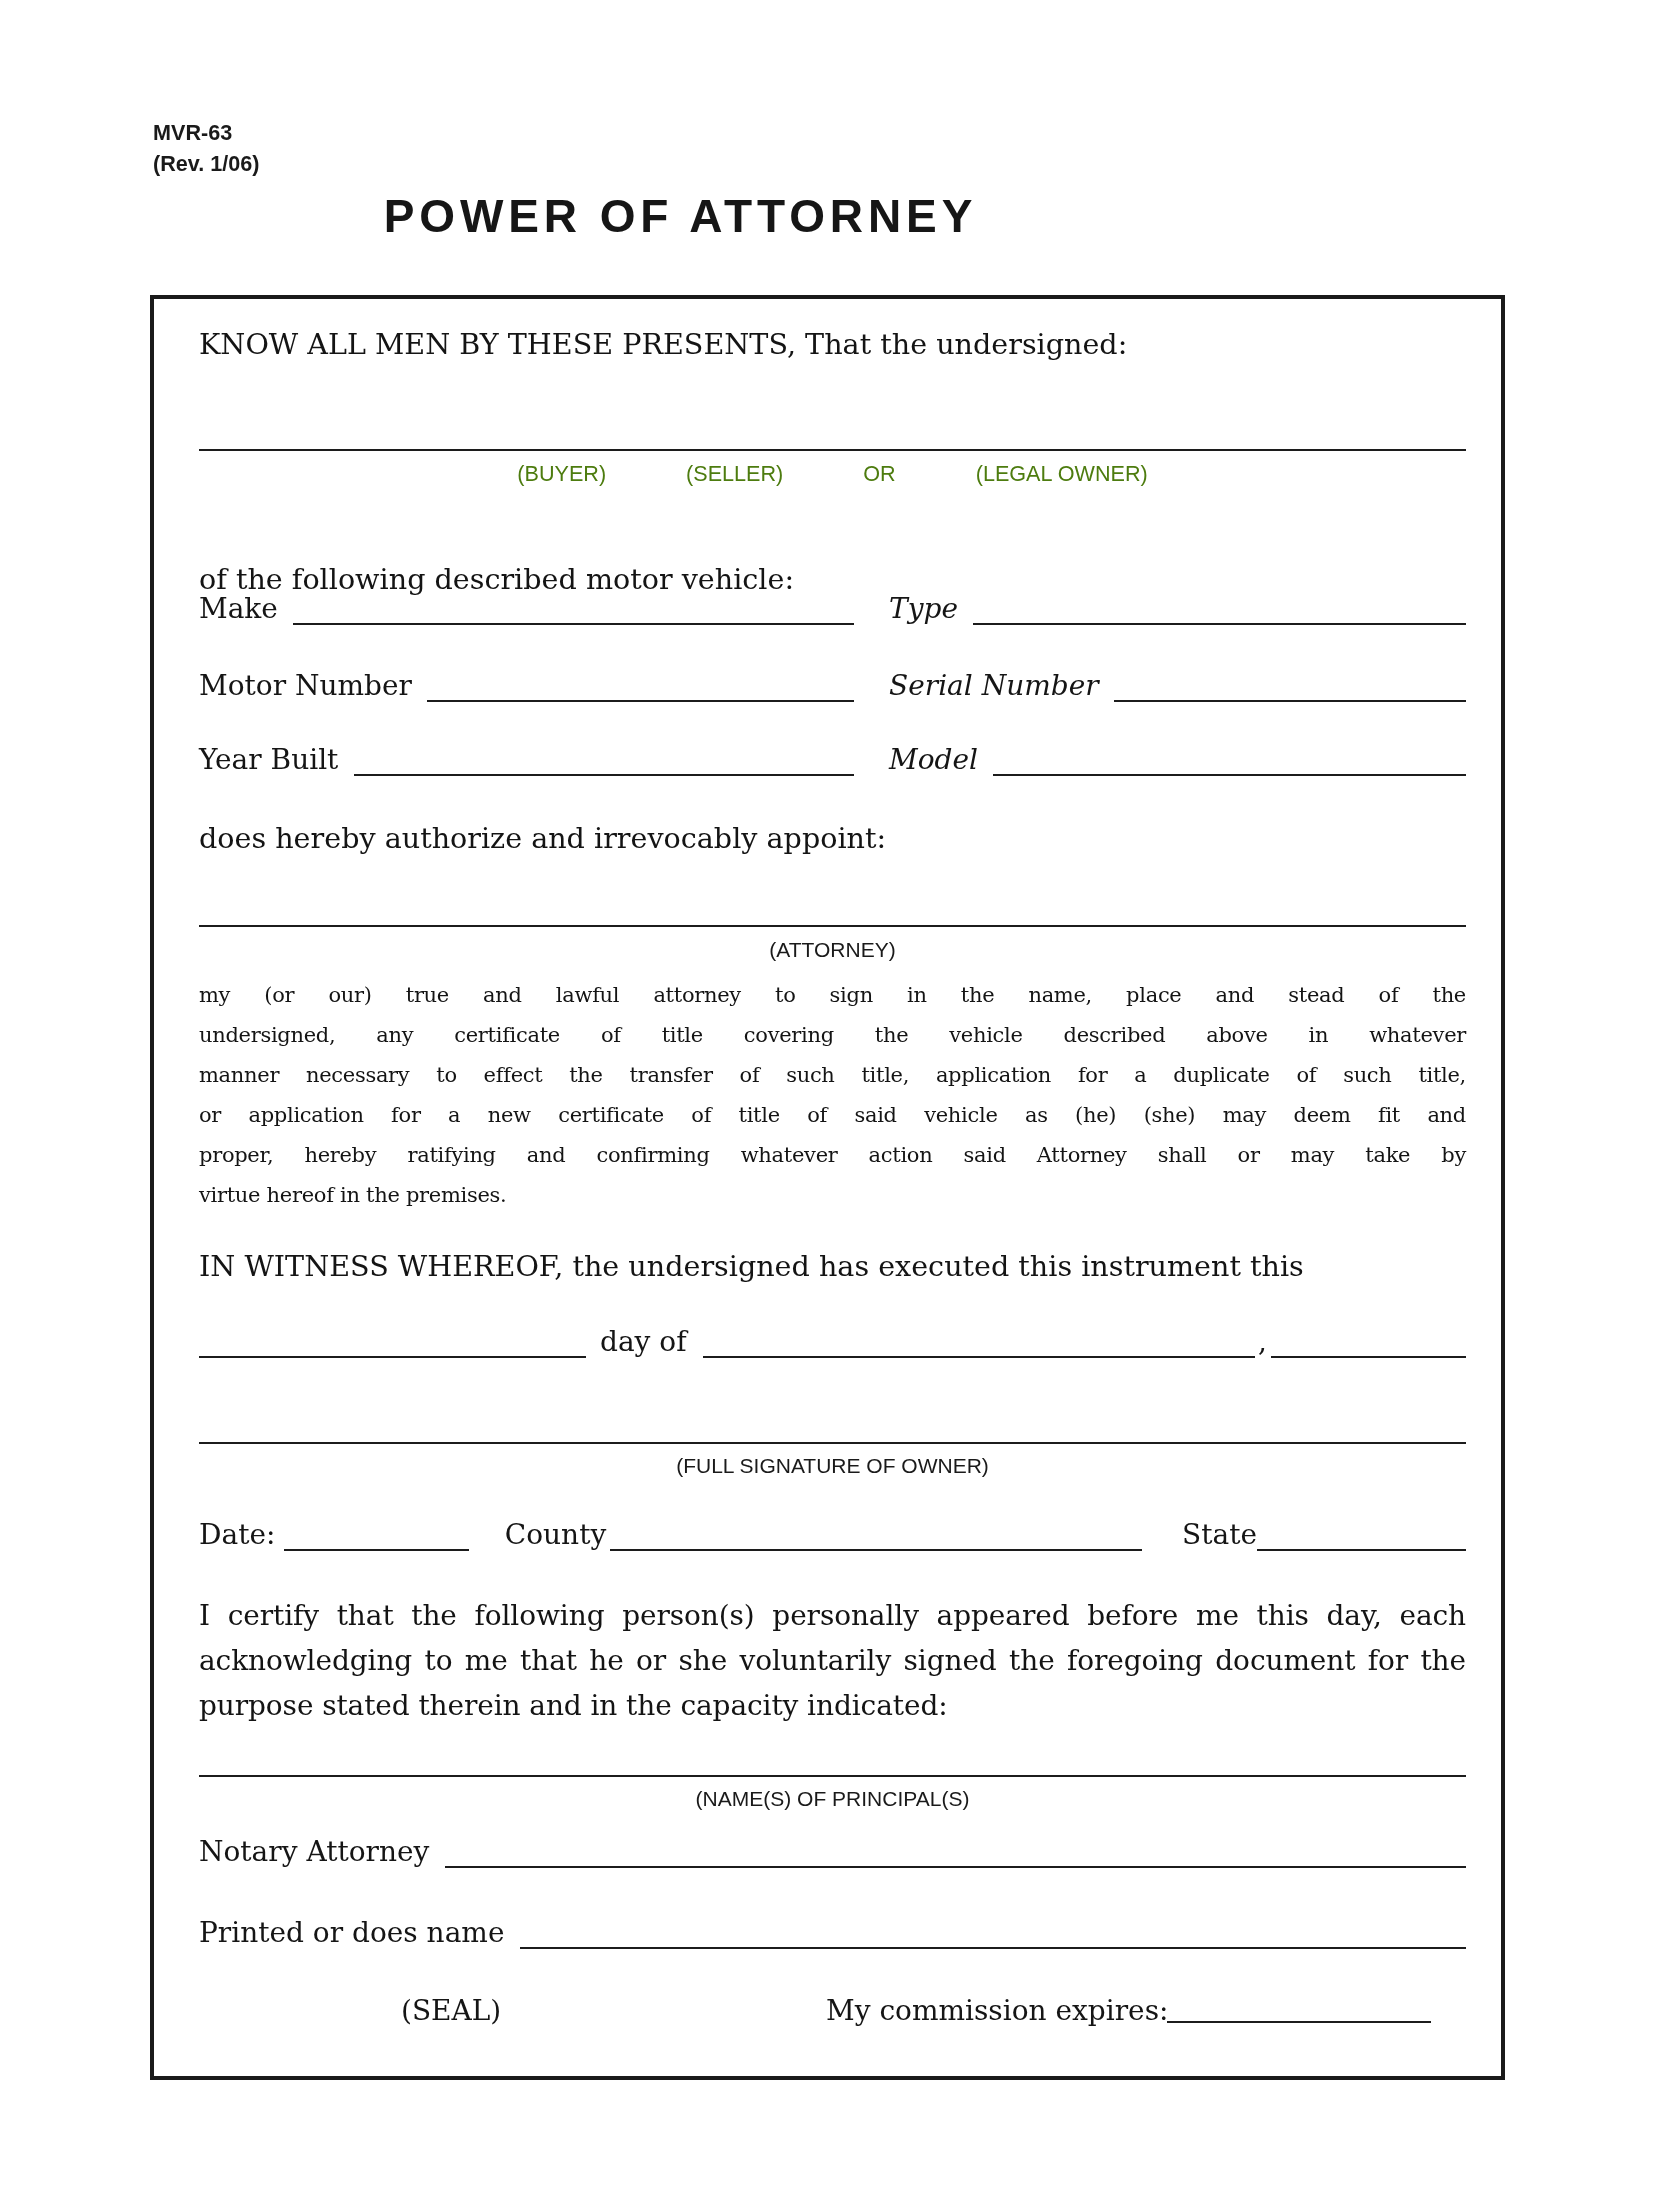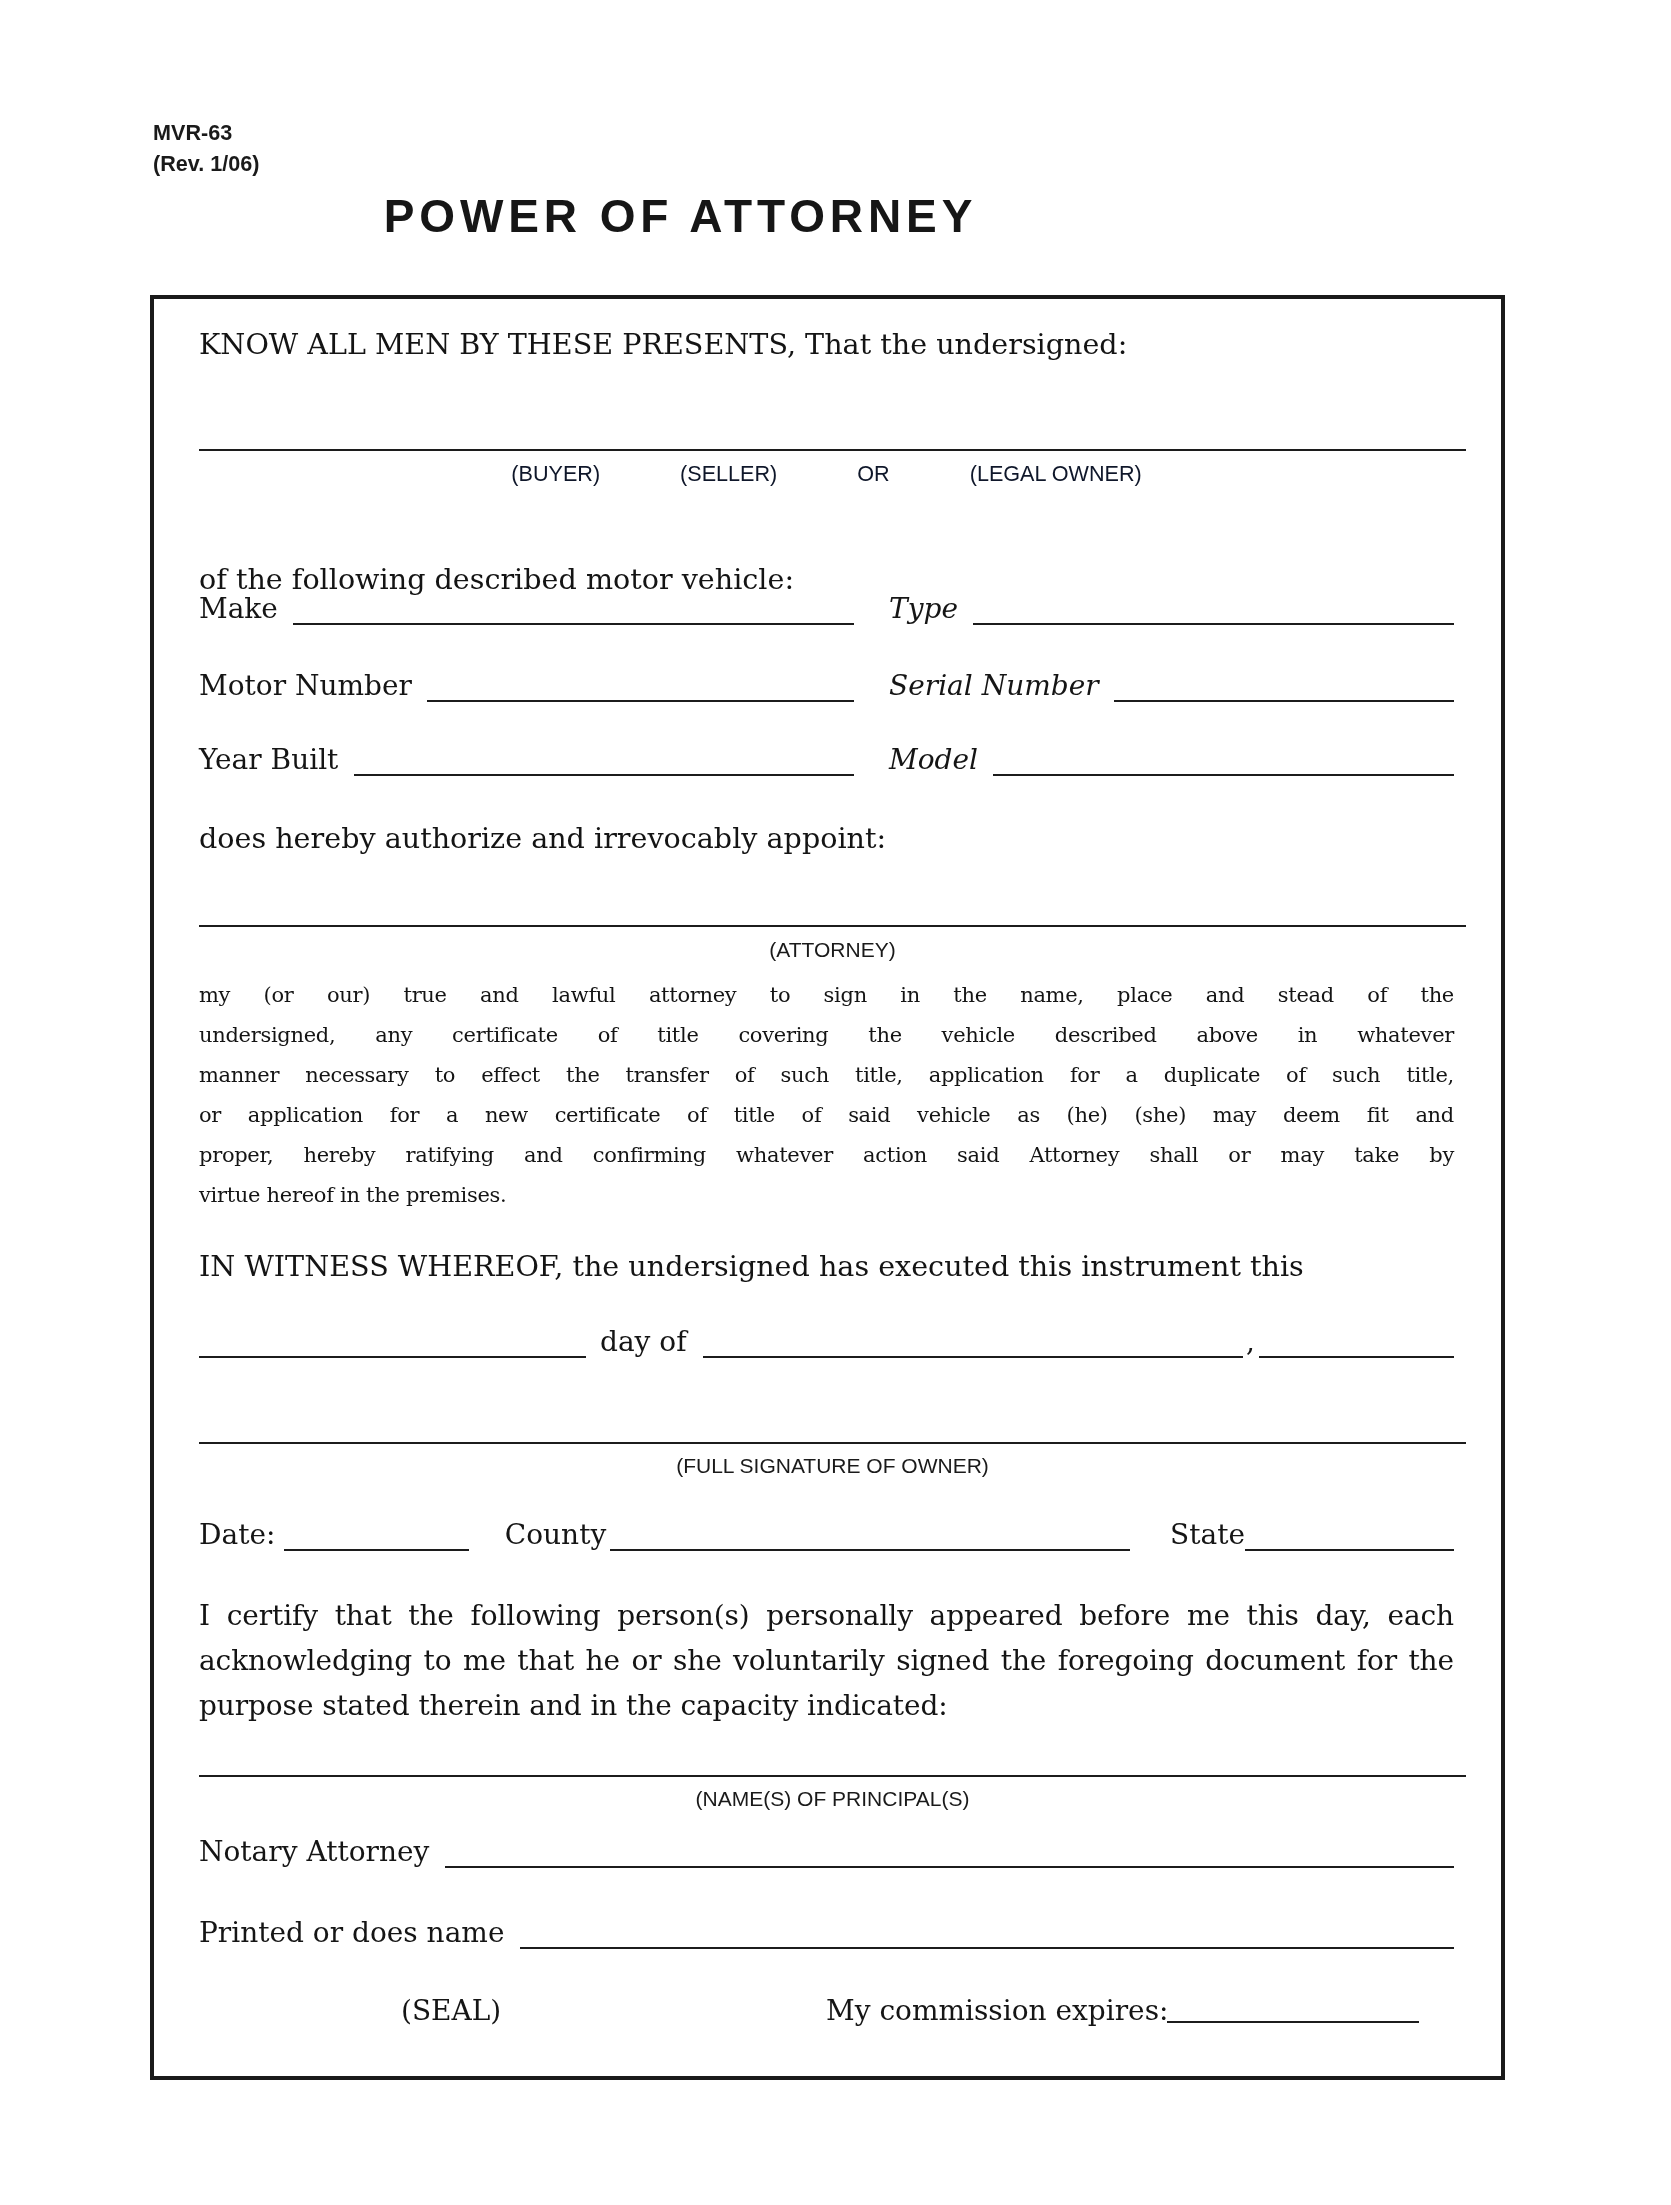--- a/index.html
+++ b/index.html
@@ -24,30 +24,30 @@
     font-family:"Liberation Sans", sans-serif;
     font-weight:bold; font-size:46px; letter-spacing:4.9px; color:#161616;
   }
   
   .form-box{
     position:absolute; left:150px; top:295px;
     width:1355px; height:1785px;
     border:4.2px solid #1a1a1a;
     box-sizing:border-box;
   }
-  .row{ position:absolute; left:45px; right:47px; }
+  .row{ position:absolute; left:45px; right:35px; }
   .serif-line{ font-size:28.6px; line-height:35px; color:#141414; }
   .fullline{ position:absolute; left:45px; right:35px; border-bottom:2.8px solid #1c1c1c; height:0; }
   .sublabel{
     position:absolute; left:45px; right:35px; text-align:center;
     font-family:"Liberation Sans", sans-serif; font-size:21px; color:#1a1a1a;
   }
   
   .roles{ display:flex; justify-content:center; gap:80px;
-    font-family:"Liberation Sans", sans-serif; font-size:21.6px; color:#0f172a; }
+    font-family:"Liberation Sans", sans-serif; font-size:21.6px; color:#4d7c0f; }
   
   .frow{ display:flex; align-items:flex-end; height:39px; }
   .frow .flabel{ font-size:28px; line-height:33px; white-space:nowrap; }
   .frow .fline{ flex:1; border-bottom:2.8px solid #1c1c1c; margin-left:15.3px; }
   .twocol{ display:flex; }
   .twocol .col-l{ width:655px; display:flex; align-items:flex-end; }
   .twocol .col-r{ flex:1; margin-left:35px; display:flex; align-items:flex-end;font-style:italic; }
   .twocol .flabel{ font-size:28px; line-height:33px; white-space:nowrap; }
   .twocol .fline{ flex:1; border-bottom:2.8px solid #1c1c1c; margin-left:15.3px; }
   

